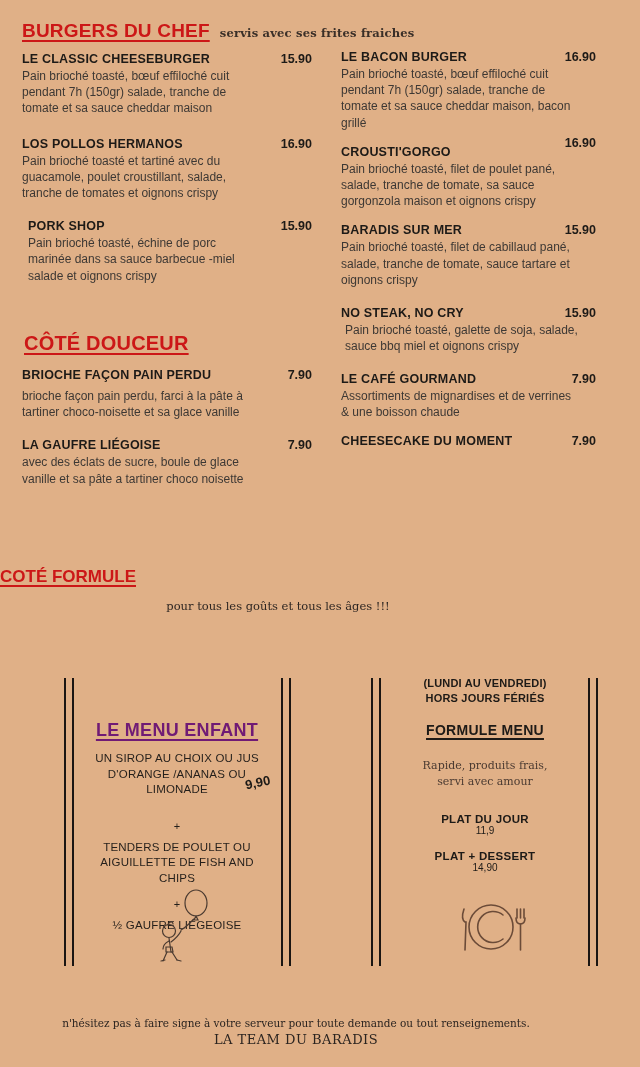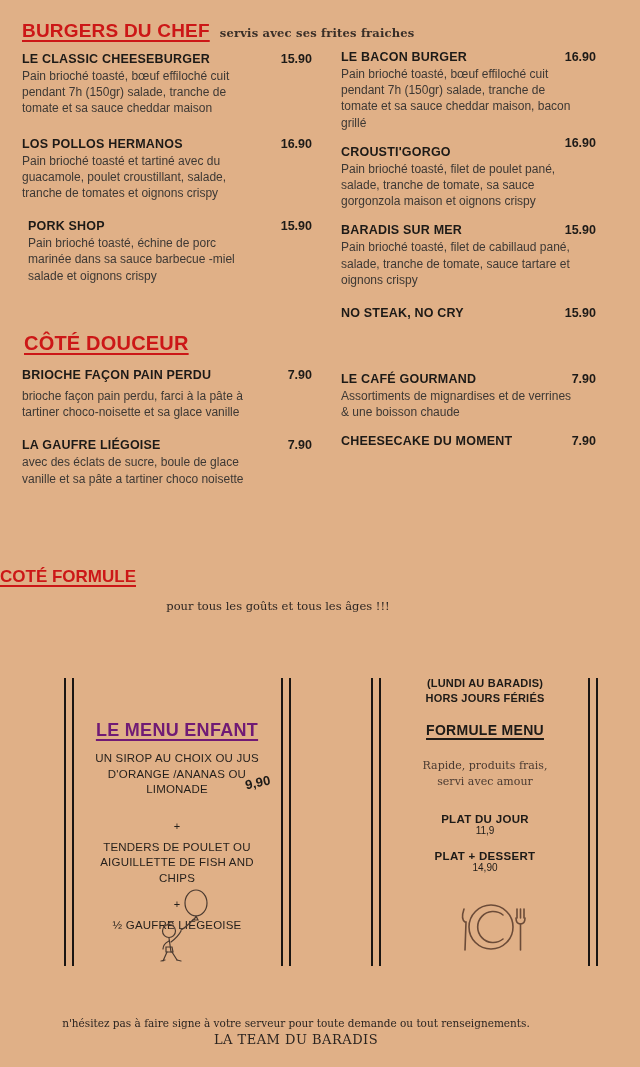--- a/index.html
+++ b/index.html
@@ -254,20 +254,21 @@
         <span class="item-price">15.90</span>
       </div>
       <div class="item-desc wide">Pain brioché toasté, filet de cabillaud pané, salade, tranche de tomate, sauce tartare et oignons crispy</div>
     </div>
 
     <div class="item" style="margin-top:18px;">
       <div class="item-head">
         <span class="item-name">NO STEAK, NO CRY</span>
         <span class="item-price">15.90</span>
       </div>
+      <div class="item-desc wide" style="margin-left:4px;">Pain brioché toasté, galette de soja, salade, sauce bbq miel et oignons crispy</div>
     </div>
   </div>
 
   <div style="position:absolute; left:24px; top:332px;">
     <span class="section-title" style="font-size:20px;">CÔTÉ DOUCEUR</span>
   </div>
 
   <div class="col" style="left:22px; top:368px; width:290px;">
 
     <div class="item">
@@ -340,21 +341,21 @@
       <path d="M14 57 c-4 2 -6 5 -6 8"></path>
       <path d="M11 63 l6 0 l1 5 l-7 0 z"></path>
       <path d="M12 68 l-4 9"></path>
       <path d="M17 68 l5 8"></path>
       <path d="M6 77 l4 -1"></path>
       <path d="M22 76 l4 1"></path>
     </svg>
   </div>
 
   <div class="panel" style="left:405px; top:676px; width:160px;">
-    <div class="midi-small">(LUNDI AU BARADIS)</div>
+    <div class="midi-small">(LUNDI AU VENDREDI)</div>
     <div class="midi-small">HORS JOURS FÉRIÉS</div>
     <div class="midi-title" style="margin-top:16px;">FORMULE MENU</div>
     <div class="midi-script" style="margin-top:20px;">Rapide, produits frais,</div>
     <div class="midi-script">servi avec amour</div>
 
     <div style="margin-top:22px;">
       <div class="midi-price-label">PLAT DU JOUR</div>
       <div class="midi-price-value">11,9</div>
     </div>
 

